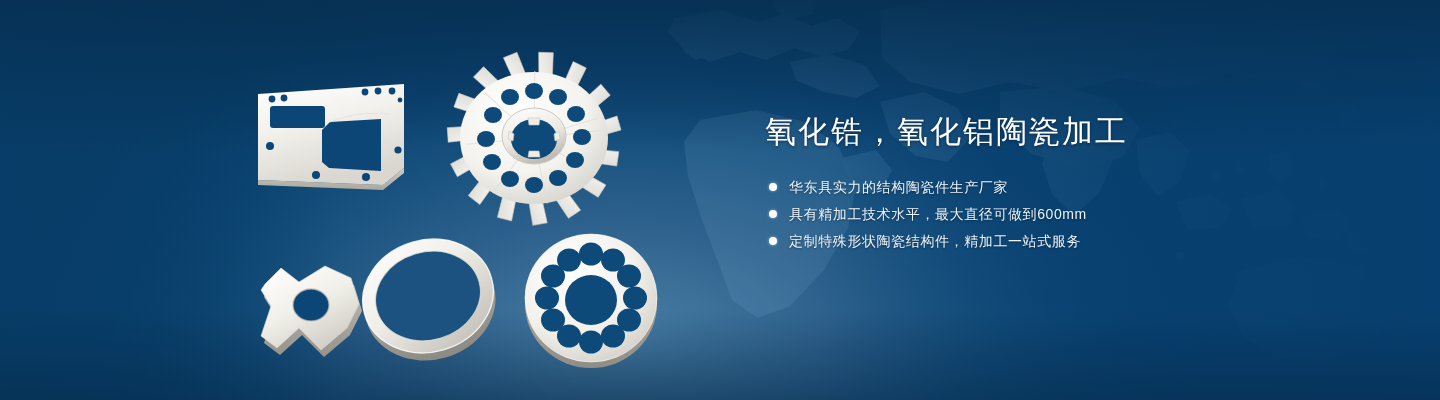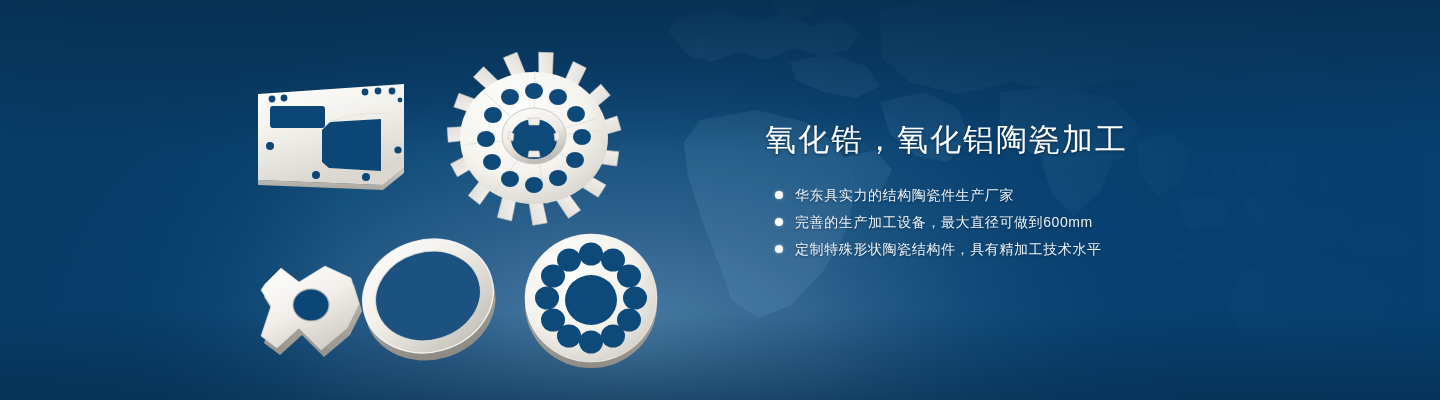--- a/index.html
+++ b/index.html
@@ -44,24 +44,24 @@
 
   
   .products{position:absolute;left:0;top:0;width:740px;height:400px;}
   .prod{position:absolute;}
   .prod svg{display:block;overflow:visible;}
 
   
   .textcol{position:absolute;left:765px;top:105px;width:620px;}
   .headline{
     color:#ffffff;font-size:31px;line-height:1.25;letter-spacing:2px;
-    font-weight:400;margin:16px 0 26px 0;white-space:nowrap;
+    font-weight:400;margin:8px 0 26px 0;white-space:nowrap;
     text-shadow:0 1px 3px rgba(0,20,40,.55);
   }
-  .bullets{list-style:none;margin:10px;padding:0;}
+  .bullets{list-style:none;margin:4px;padding:0;}
   .bullet{
     display:flex;align-items:center;margin-bottom:9px;
     color:#eef4f9;font-size:14px;line-height:18px;letter-spacing:.6px;
     text-shadow:0 1px 2px rgba(0,20,40,.5);
   }
   .dot{
     width:8px;height:8px;border-radius:50%;background:#ffffff;
     margin-right:12px;flex:0 0 auto;
     box-shadow:0 0 3px rgba(255,255,255,.5);
   }
@@ -376,22 +376,22 @@
 
   <div class="textcol">
     <h1 class="headline">氧化锆，氧化铝陶瓷加工</h1>
     <ul class="bullets">
       <li class="bullet">
         <span class="dot"></span>
         <span class="btxt">华东具实力的结构陶瓷件生产厂家</span>
       </li>
       <li class="bullet">
         <span class="dot"></span>
-        <span class="btxt">完善的生产加工设备，最大直径可做到600mm</span>
+        <span class="btxt">具有精加工技术水平，最大直径可做到600mm</span>
       </li>
       <li class="bullet">
         <span class="dot"></span>
-        <span class="btxt">定制特殊形状陶瓷结构件，具有精加工技术水平</span>
+        <span class="btxt">定制特殊形状陶瓷结构件，精加工一站式服务</span>
       </li>
     </ul>
   </div>
 
 </div>
 
 </body></html>

